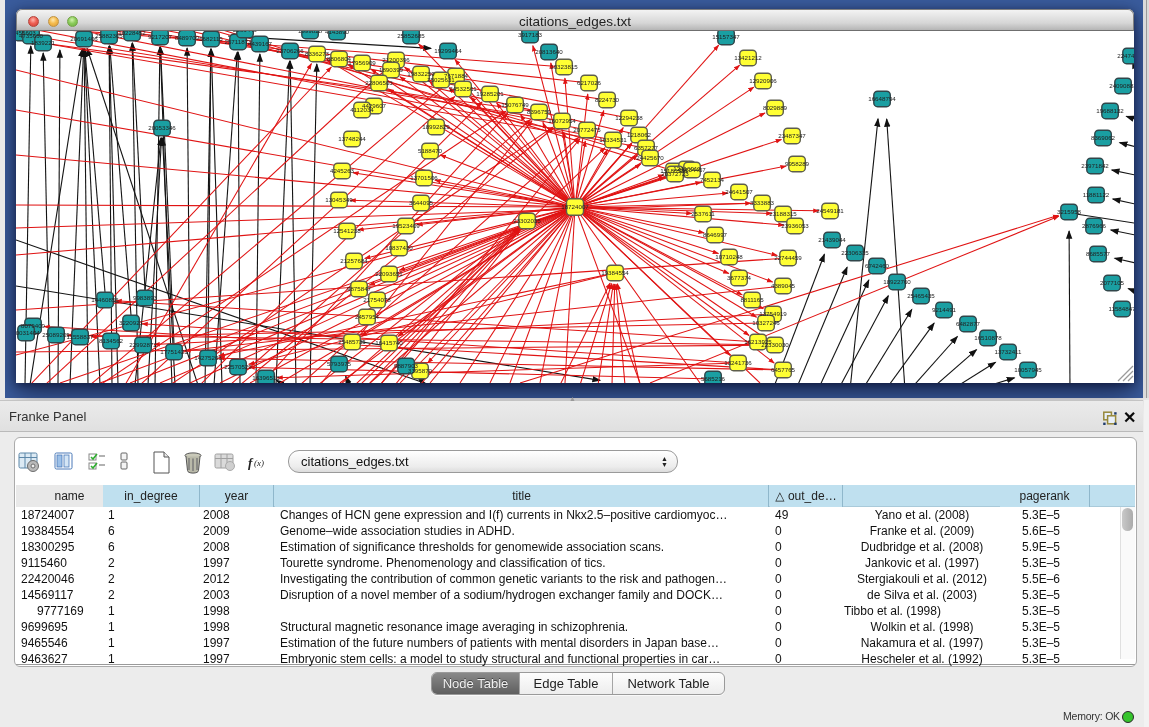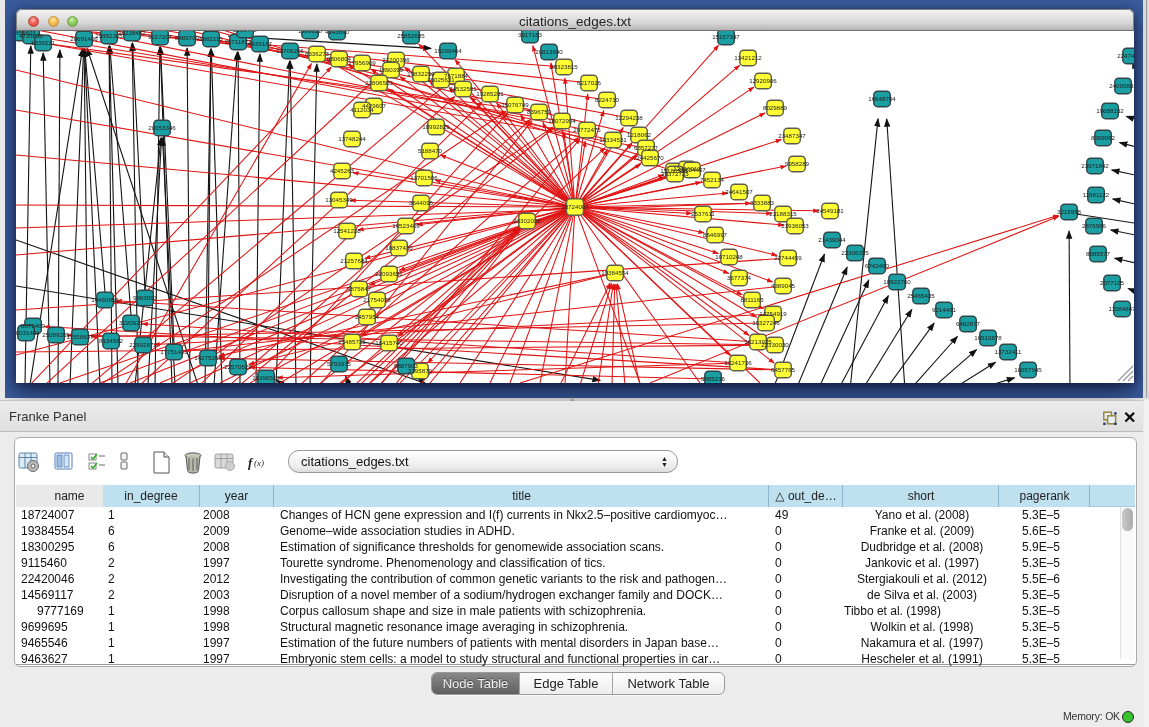--- a/index.html
+++ b/index.html
@@ -591,21 +591,20 @@
     <text x="230" y="18" font-size="13" font-style="italic" font-weight="bold" fill="#222" font-family="Liberation Serif,serif">f</text>
     <text x="236" y="17" font-size="9" font-style="italic" fill="#222" font-family="Liberation Serif,serif">(x)</text>
   </svg>
 <div class="combo">citations_edges.txt<span class="ar">▲<br>▼</span></div>
 <div class="thead" style="width:1119px">
     <div class="th gray" style="left:0px;width:108px">name</div>
     <div class="th" style="left:87px;width:97px">in_degree</div>
     <div class="th" style="left:184px;width:74px">year</div>
     <div class="th" style="left:259px;width:494px">title</div>
     <div class="th" style="left:754px;width:73px">△ out_de…</div>
-    <div class="th" style="left:828px;width:155px">short</div>
     <div class="th" style="left:984px;width:90px">pagerank</div>
   </div>
 <div class="rows">
     <div class="row" style="top:0px">
       <span class="cell" style="left:5px">18724007</span>
       <span class="cell" style="left:92px">1</span>
       <span class="cell" style="left:187px">2008</span>
       <span class="cell" style="left:264px;width:494px">Changes of HCN gene expression and I(f) currents in Nkx2.5–positive cardiomyoc…</span>
       <span class="cell" style="left:759px">49</span>
       <span class="cell" style="left:828px;width:156px;text-align:center">Yano et al. (2008)</span>
@@ -653,21 +652,20 @@
       <span class="cell" style="left:187px">2003</span>
       <span class="cell" style="left:264px;width:494px">Disruption of a novel member of a sodium/hydrogen exchanger family and DOCK…</span>
       <span class="cell" style="left:759px">0</span>
       <span class="cell" style="left:828px;width:156px;text-align:center">de Silva et al. (2003)</span>
       <span class="cell" style="left:1006px">5.3E–5</span>
     </div>
     <div class="row" style="top:96px">
       <span class="cell" style="left:21px">9777169</span>
       <span class="cell" style="left:92px">1</span>
       <span class="cell" style="left:187px">1998</span>
-      <span class="cell" style="left:264px;width:494px">Corpus callosum shape and size in male patients with schizophrenia.</span>
       <span class="cell" style="left:759px">0</span>
       <span class="cell" style="left:828px;width:156px;text-align:left">Tibbo et al. (1998)</span>
       <span class="cell" style="left:1006px">5.3E–5</span>
     </div>
     <div class="row" style="top:112px">
       <span class="cell" style="left:5px">9699695</span>
       <span class="cell" style="left:92px">1</span>
       <span class="cell" style="left:187px">1998</span>
       <span class="cell" style="left:264px;width:494px">Structural magnetic resonance image averaging in schizophrenia.</span>
       <span class="cell" style="left:759px">0</span>
@@ -682,21 +680,21 @@
       <span class="cell" style="left:759px">0</span>
       <span class="cell" style="left:828px;width:156px;text-align:center">Nakamura et al. (1997)</span>
       <span class="cell" style="left:1006px">5.3E–5</span>
     </div>
     <div class="row" style="top:144px">
       <span class="cell" style="left:5px">9463627</span>
       <span class="cell" style="left:92px">1</span>
       <span class="cell" style="left:187px">1997</span>
       <span class="cell" style="left:264px;width:494px">Embryonic stem cells: a model to study structural and functional properties in car…</span>
       <span class="cell" style="left:759px">0</span>
-      <span class="cell" style="left:828px;width:156px;text-align:center">Hescheler et al. (1991)</span>
+      <span class="cell" style="left:828px;width:156px;text-align:center">Hescheler et al. (1992)</span>
       <span class="cell" style="left:1006px">5.3E–5</span>
     </div>
   </div>
 <div class="sbar"></div>
 <div class="thumb"></div>
 <div class="tabs">
     <div class="tab sel" style="width:88px">Node Table</div>
     <div class="tab" style="width:93px">Edge Table</div>
     <div class="tab last" style="width:111px">Network Table</div>
   </div>

